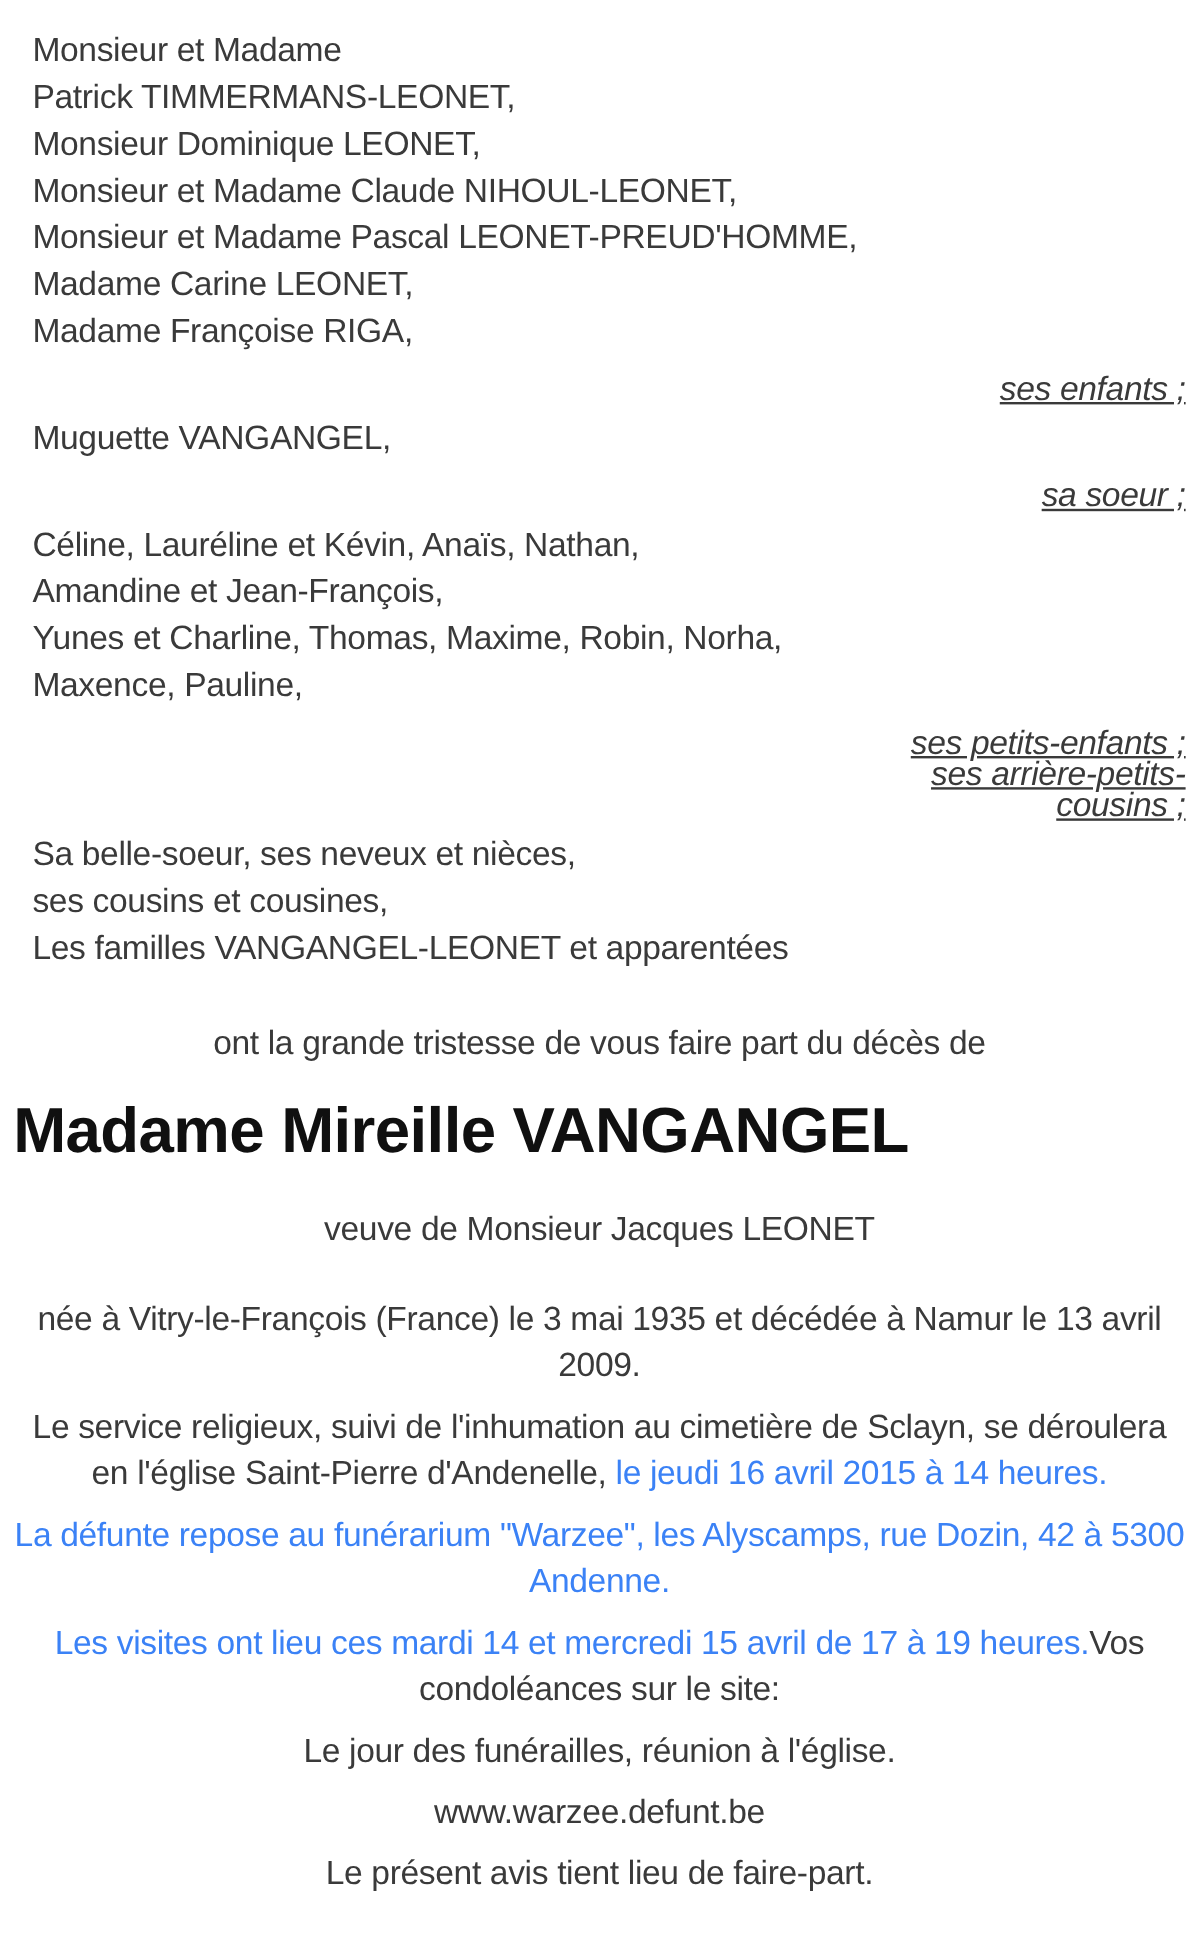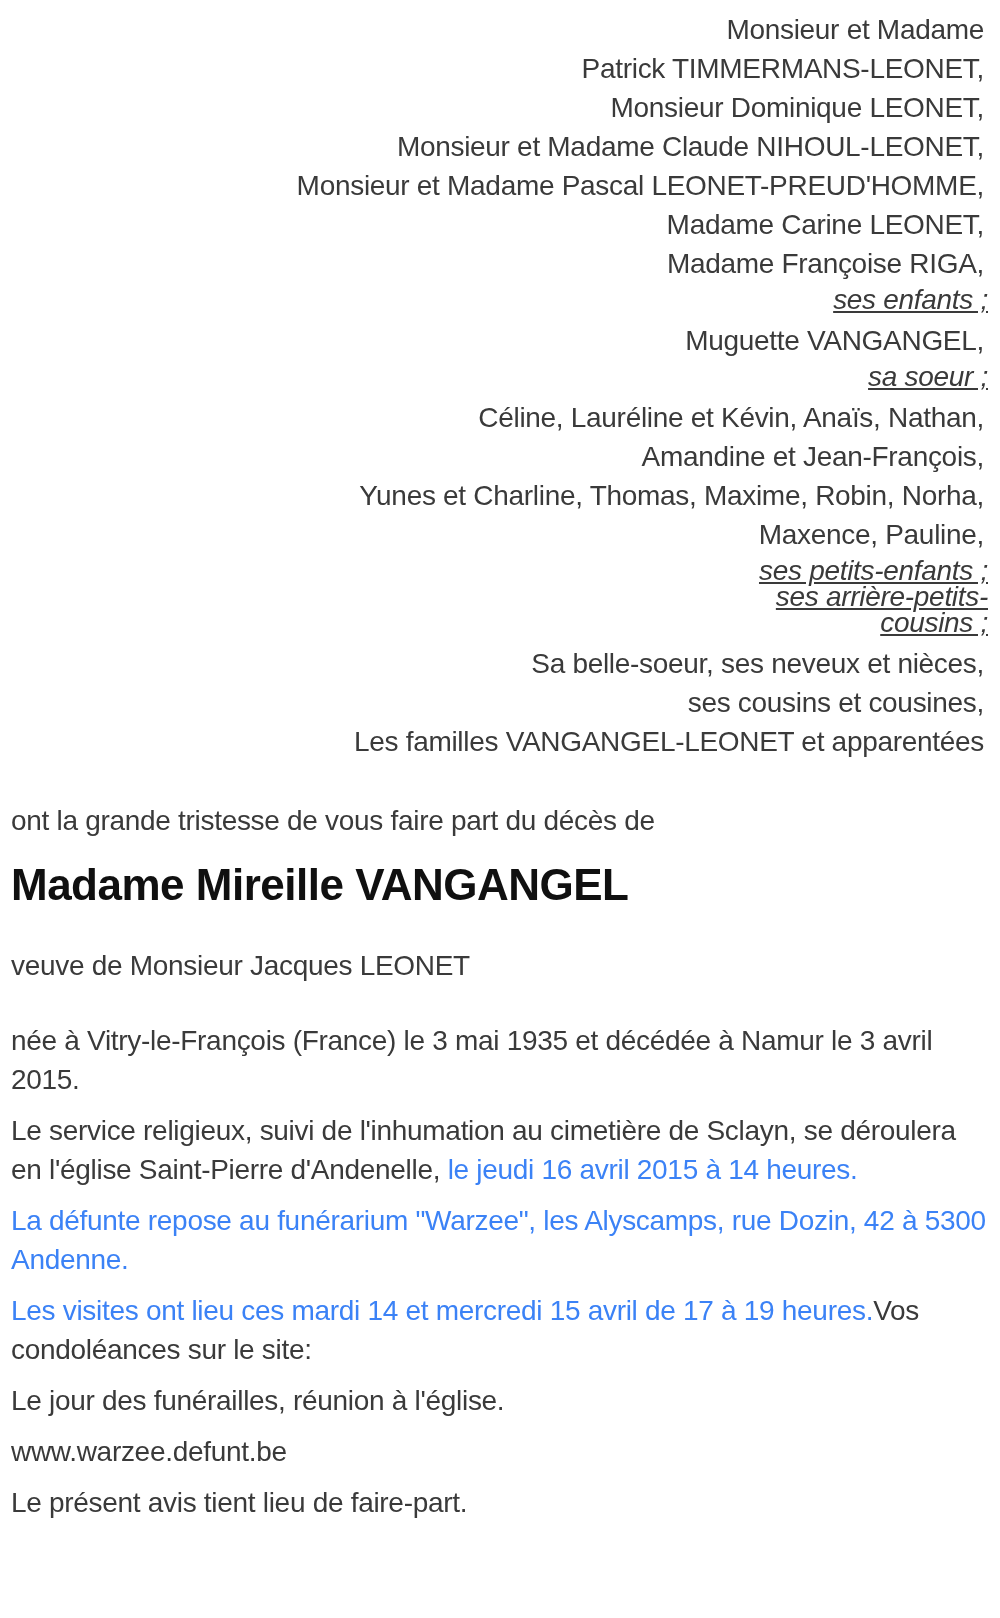--- a/index.html
+++ b/index.html
@@ -10,37 +10,37 @@
     background: #ffffff;
     padding: 6px 12px 10px 11px;
     font-family: "Liberation Sans", "DejaVu Sans", sans-serif;
     font-size: 28px;
     line-height: 39px;
     letter-spacing: -0.3px;
     color: #3a3a3a;
   }
   main { display: block; }
   p { margin: 0; }
-  .names { margin: 4px; white-space: pre-line; text-align: right; }
+  .names { margin: 16px; white-space: pre-line; }
   .relation {
     margin: 0;
     text-align: right;
     font-style: italic;
     line-height: 26px;
     white-space: pre-line;
     text-decoration: underline;
   }
   .relation + .names { margin-top: 8px; }
   .relatives { margin-top: 14px; white-space: pre-line; }
-  .para { margin: 12px 0 0; }
+  .para { margin: 12px 0 0; text-align: center; }
   .gap-lg { margin-top: 40px; }
   .gap-md { margin-top: 36px; }
   .deceased-name {
-    margin: 20px 0 0;
-    font-size: 44px;
+    margin: 30px 0 0;
+    font-size: 53px;
     line-height: 50px;
     font-weight: bold;
     color: #101010;
     letter-spacing: -0.5px;
   }
   .bold { font-weight: normal; color: #3b82f6; }
   .website { color: #3a3a3a; text-decoration: none; }
 </style>
 </head>
 <body>
@@ -73,21 +73,21 @@
 ses cousins et cousines,
 Les familles VANGANGEL-LEONET et apparentées</p>
   </section>
 
   <p class="para gap-lg">ont la grande tristesse de vous faire part du décès de</p>
 
   <h1 class="deceased-name">Madame Mireille VANGANGEL</h1>
 
   <p class="para gap-md">veuve de Monsieur Jacques LEONET</p>
 
-  <p class="para gap-md">née à Vitry-le-François (France) le 3 mai 1935 et décédée à Namur le 3 avril 2015.</p>
+  <p class="para gap-md">née à Vitry-le-François (France) le 3 mai 1935 et décédée à Namur le 13 avril 2009.</p>
 
   <p class="para"><span>Le service religieux, suivi de l'inhumation au cimetière de Sclayn, se déroulera en l'église Saint-Pierre d'Andenelle, </span><span class="bold">le jeudi 16 avril 2015 à 14 heures.</span></p>
 
   <p class="para bold">La défunte repose au funérarium "Warzee", les Alyscamps, rue Dozin, 42 à 5300 Andenne.</p>
 
   <p class="para"><span class="bold">Les visites ont lieu ces mardi 14 et mercredi 15 avril de 17 à 19 heures.</span><span>Vos condoléances sur le site:</span></p>
 
   <p class="para">Le jour des funérailles, réunion à l'église.</p>
 
   <p class="para website">www.warzee.defunt.be</p>

